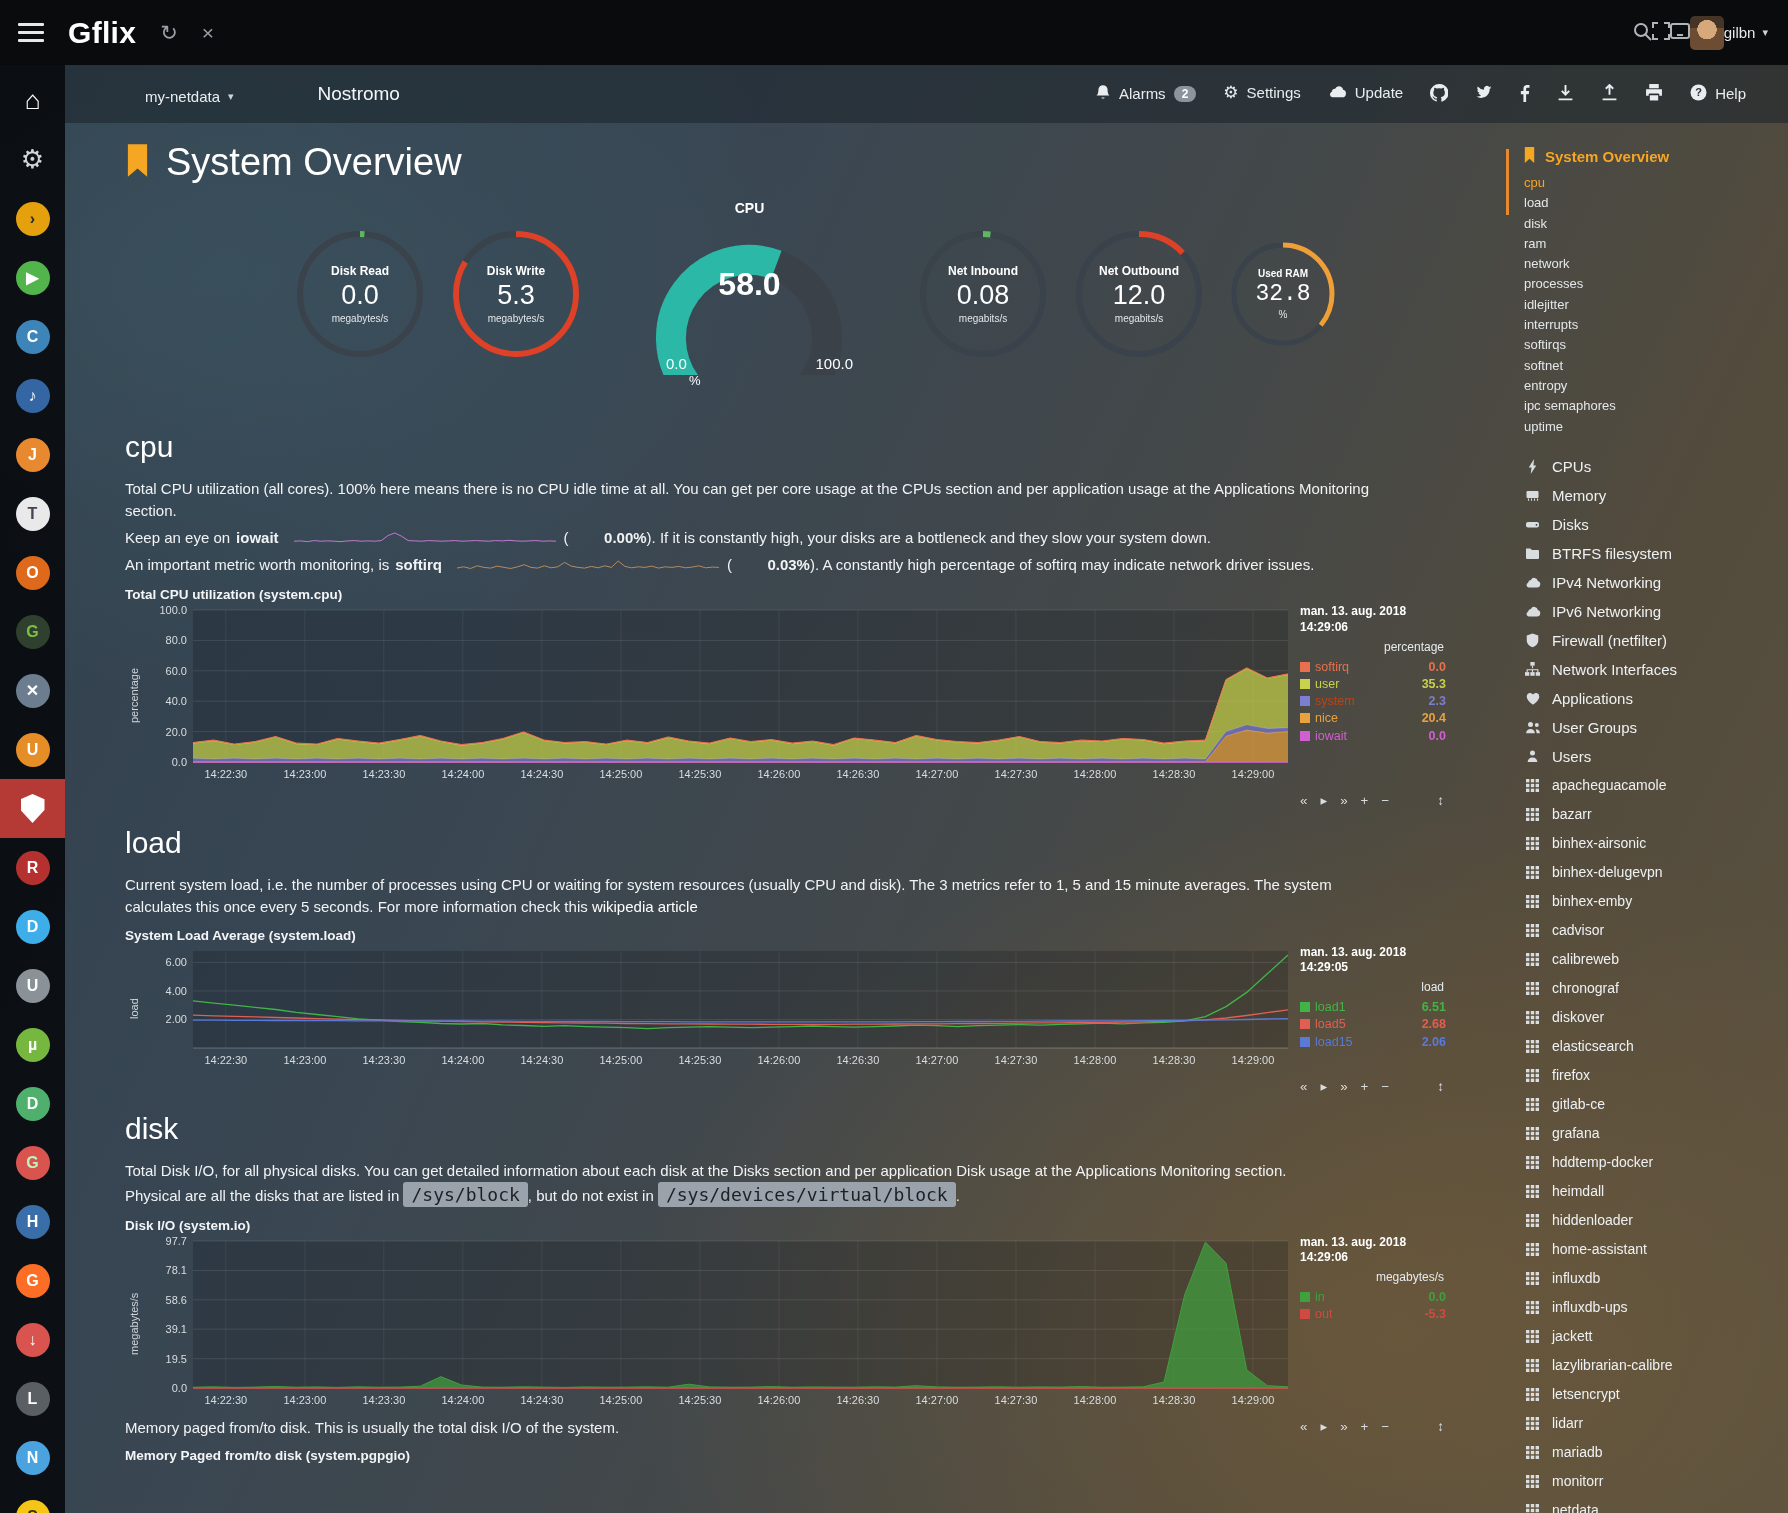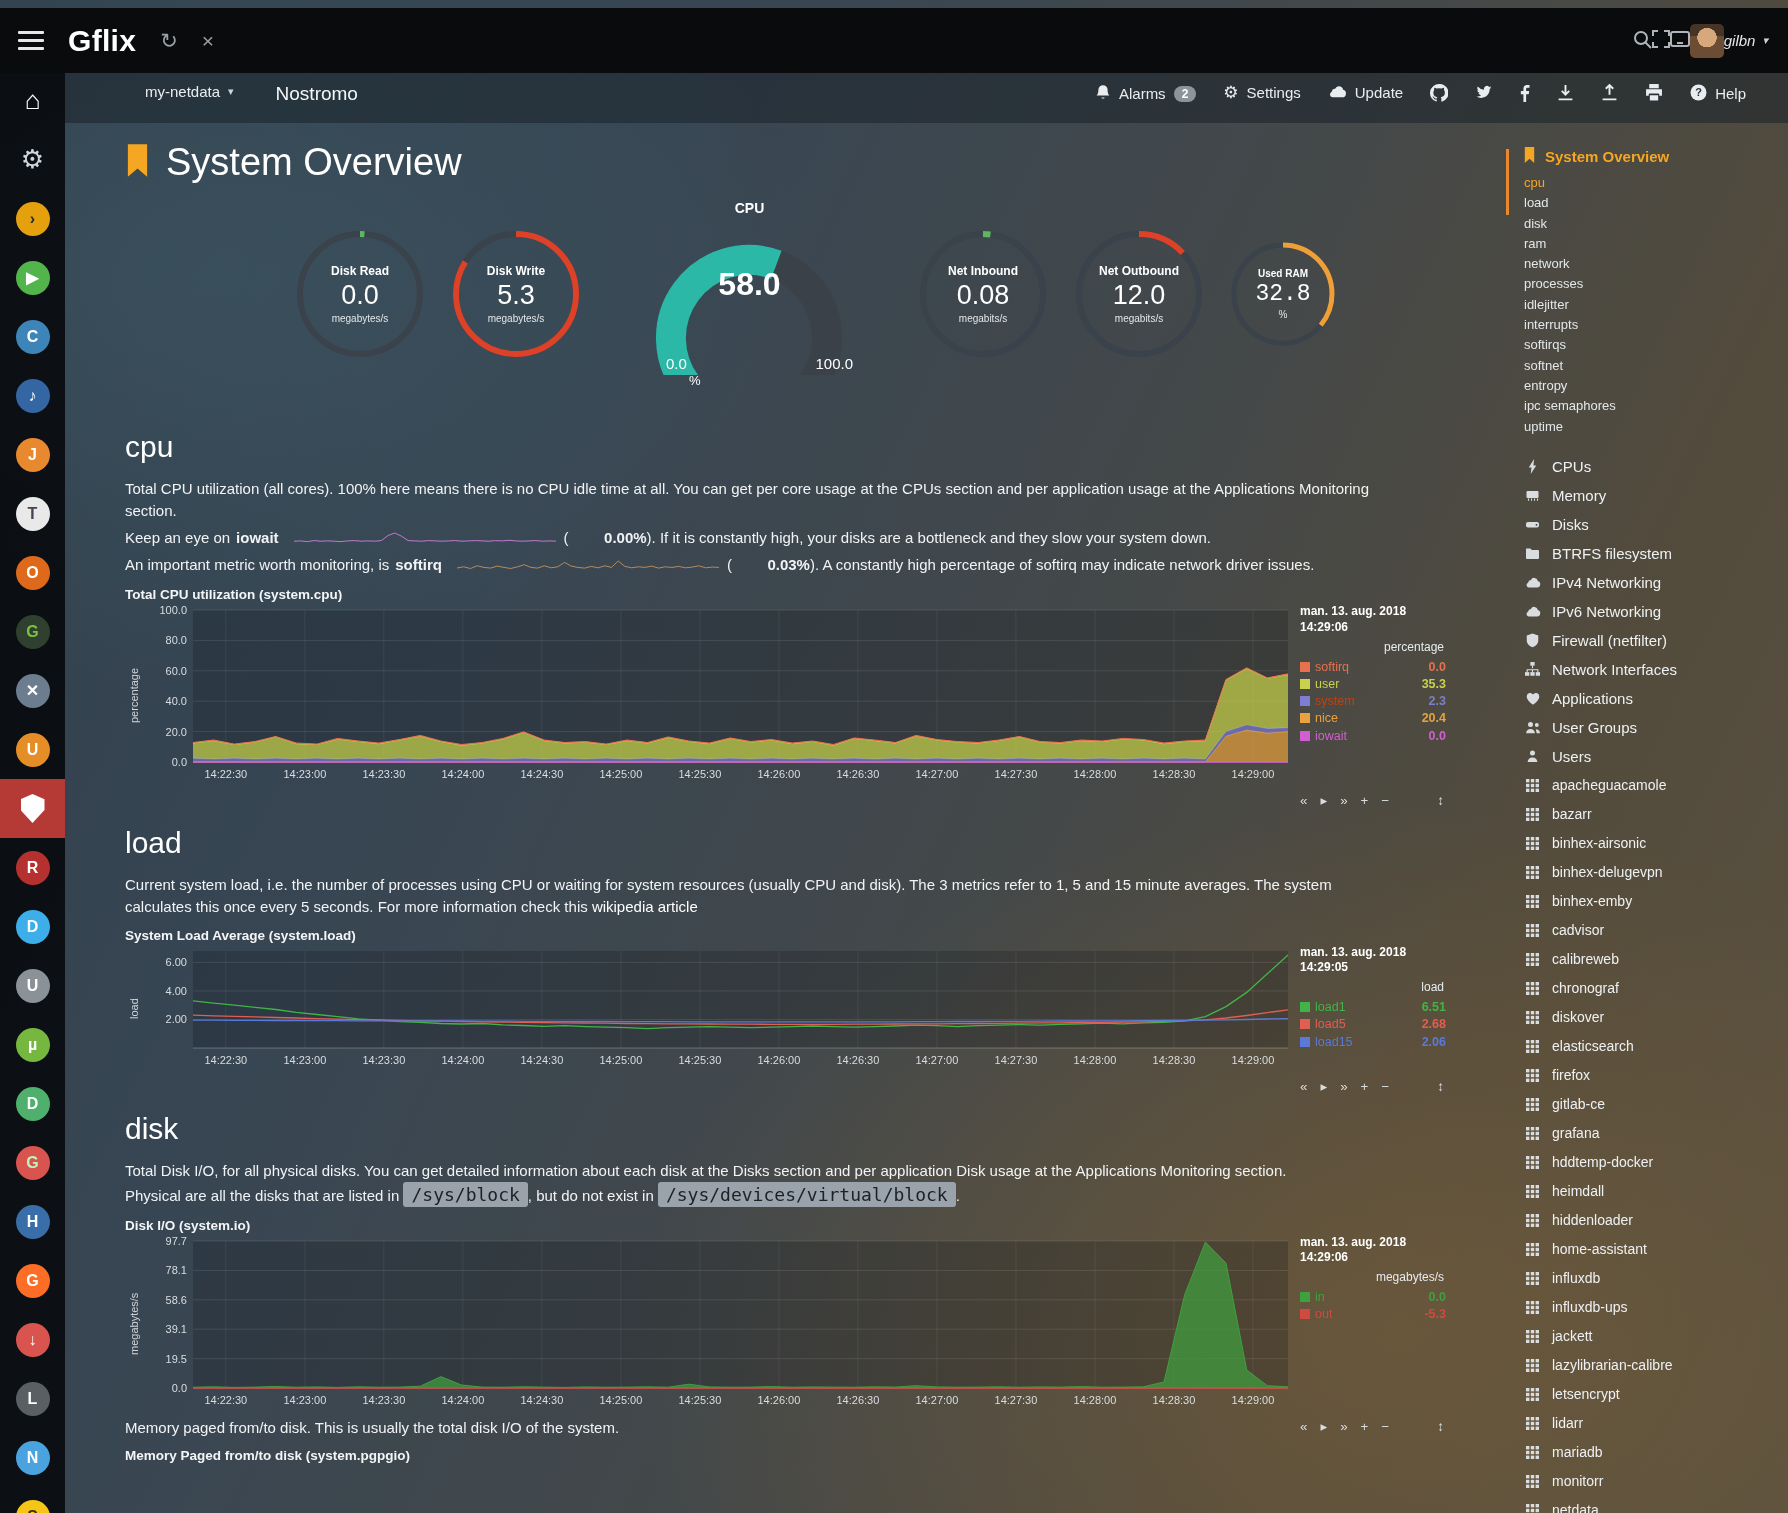--- a/index.html
+++ b/index.html
@@ -8,49 +8,49 @@
     font-family:"Liberation Sans",sans-serif;color:#fff;
     background:
       radial-gradient(1250px 850px at 78% 88%, rgba(125,98,58,0.50), transparent 62%),
       radial-gradient(1000px 700px at 12% 18%, rgba(66,98,110,0.40), transparent 60%),
       linear-gradient(115deg,#31404d 0%,#384653 30%,#43484a 55%,#534b3c 78%,#5a5140 100%);
   }
   .stage{position:relative;width:1788px;height:1513px;}
   button{background:none;border:none;color:inherit;font-family:inherit;padding:0;cursor:pointer;}
 
   
-  .topbar{position:absolute;top:8px;left:0;width:100%;height:65px;background:#0a0b0d;
+  .topbar{position:absolute;top:0;left:0;width:100%;height:65px;background:#0a0b0d;
     display:flex;align-items:center;justify-content:space-between;padding:0 20px 0 18px;box-sizing:border-box;z-index:9;}
   .tb-left{display:flex;align-items:center;gap:24px;}
   .hamburger{display:flex;flex-direction:column;gap:5px;width:26px;}
   .hamburger span{height:3px;background:#e8e8e8;border-radius:1px;}
   .tb-title{font-size:30px;font-weight:bold;letter-spacing:.3px;}
   .tb-glyph{color:#9aa0a6;font-size:21px;line-height:1;}
-  .tb-right{display:flex;align-items:center;font-style:italic;}
+  .tb-right{display:flex;align-items:center;}
   .avatar{width:34px;height:34px;border-radius:5px;
     background:radial-gradient(circle at 50% 40%, #d8a87d 36%, rgba(0,0,0,0) 37%),
                linear-gradient(#463527 34%, #6d4c34 34%);}
   .tb-user{display:flex;align-items:center;gap:7px;font-size:15px;color:#e8e8e8;}
   .caret{font-size:11px;color:#cfd4d8;}
 
   
   .iconbar{position:absolute;top:65px;left:0;width:65px;bottom:0;background:rgba(9,11,14,0.93);
     display:flex;flex-direction:column;align-items:center;padding-top:6px;box-sizing:border-box;z-index:8;}
   .sb-item{width:65px;height:59px;display:flex;align-items:center;justify-content:center;flex:0 0 auto;}
   .sb-item.active{background:#b53a36;}
   .sb-ic{width:34px;height:34px;border-radius:50%;display:flex;align-items:center;justify-content:center;
     font-size:16px;font-weight:bold;color:#fff;}
   .sb-ic.plain{font-size:26px;font-weight:normal;background:transparent;}
   .sb-shield{width:24px;height:29px;background:#fff;
     clip-path:polygon(50% 0,100% 18%,100% 55%,50% 100%,0 55%,0 18%);}
 
   
   .nd-header{position:absolute;top:65px;left:65px;right:0;height:58px;background:rgba(26,34,42,0.55);
     display:flex;align-items:center;justify-content:space-between;padding:0 42px 0 80px;box-sizing:border-box;z-index:7;}
-  .ndh-left{display:flex;align-items:flex-start;gap:42px;}
+  .ndh-left{display:flex;align-items:flex-end;gap:84px;}
   .ndh-item{display:flex;align-items:center;gap:8px;font-size:15px;color:#e9edf0;}
   .ndh-host{font-size:19px;color:#f4f6f8;}
   .ndh-right{display:flex;align-items:flex-start;gap:27px;}
   .ndh-btn{display:flex;align-items:center;gap:8px;font-size:15px;color:#e9edf0;}
   .badge{background:#8d959c;color:#fff;border-radius:10px;padding:1px 8px;font-size:12px;font-weight:bold;}
   .gear-glyph{font-size:17px;line-height:1;}
 
   
   .content{position:absolute;top:123px;left:65px;width:1441px;bottom:0;overflow:hidden;
     padding:18px 0 0 60px;box-sizing:border-box;}

